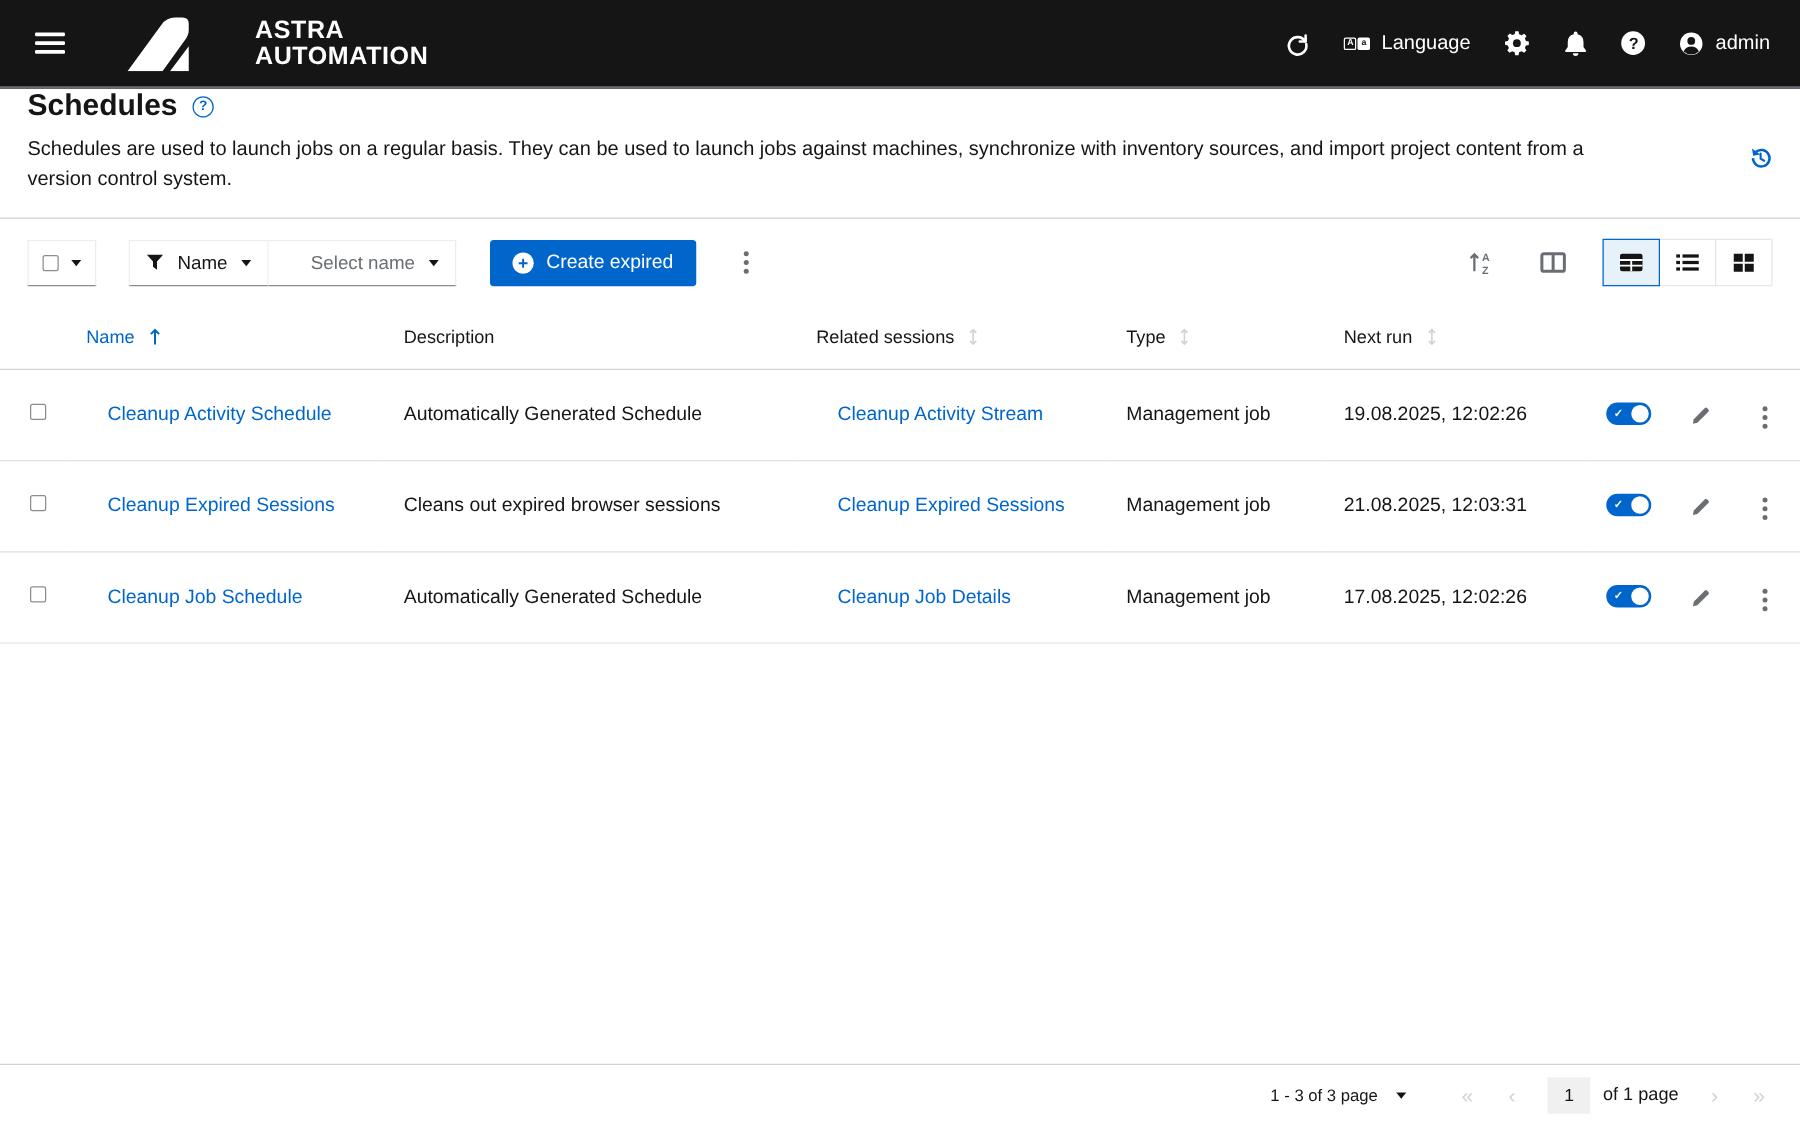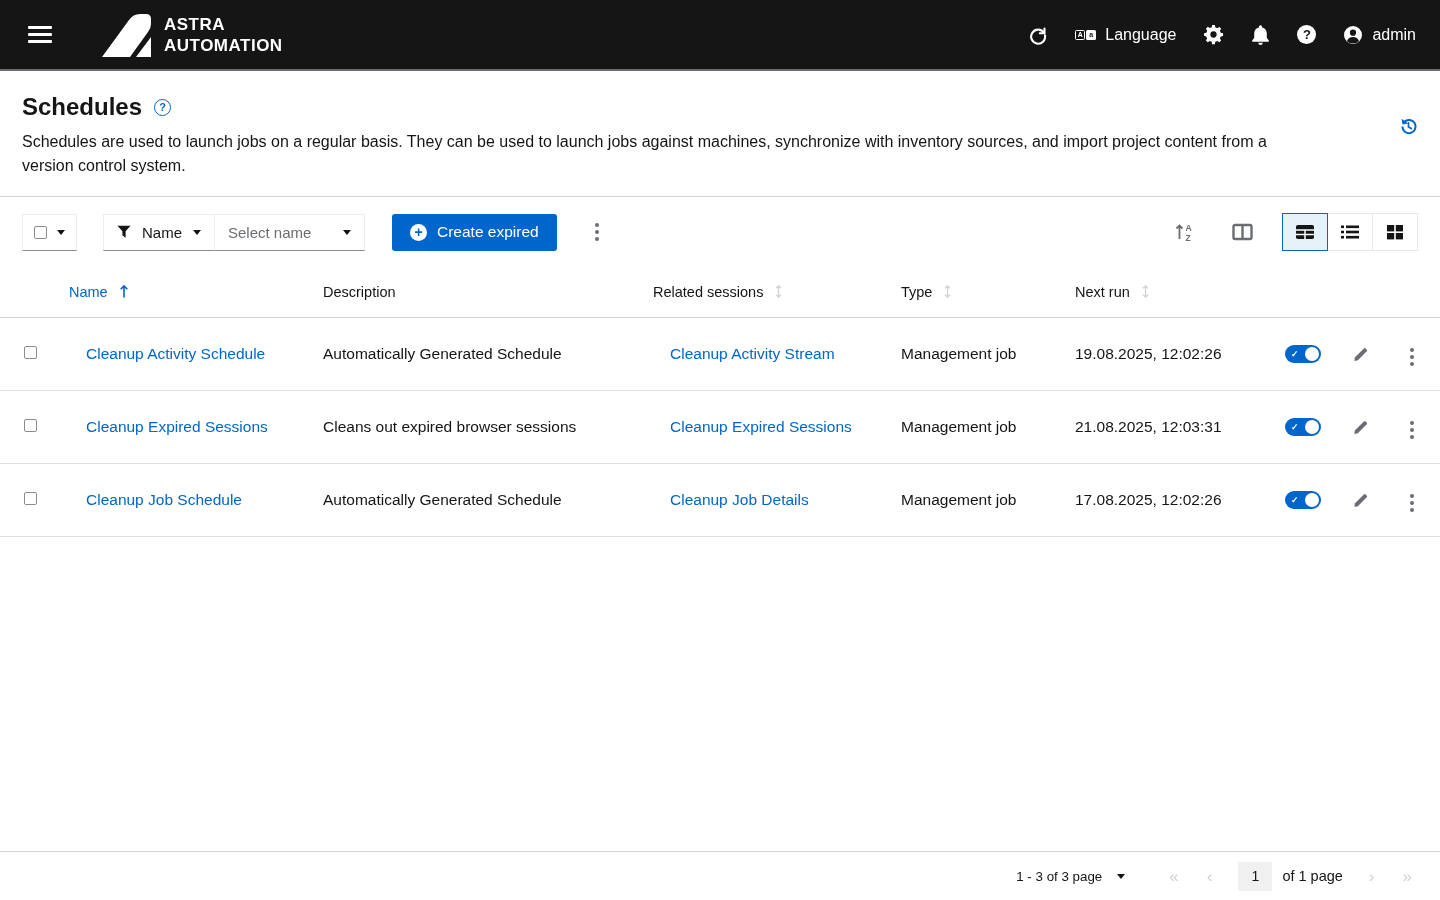--- a/index.html
+++ b/index.html
@@ -16,58 +16,58 @@
   
   .masthead {
     height: 71px; background: #151515; color: #fff;
     display: flex; align-items: center; justify-content: space-between;
     padding: 0 24px; border-bottom: 2px solid #6a6e73; flex: 0 0 auto;
   }
   .mast-left { display: flex; align-items: center; gap: 40px; }
   .hamburger { display: flex; flex-direction: column; gap: 4px; padding: 4px; }
   .hamburger span { display: block; width: 24px; height: 3px; background: #fff; border-radius: 1px; }
   .brand { display: flex; align-items: center; gap: 12px; }
-  .brand-text { color: #fff; font-weight: 800; font-size: 17px; line-height: 21px; letter-spacing: 0.5px; }
+  .brand-text { color: #fff; font-weight: 800; font-size: 20px; line-height: 21px; letter-spacing: 0.5px; margin-left: 40px; }
   .mast-right { display: flex; align-items: center; gap: 27px; }
   .mast-btn { display: flex; align-items: center; gap: 9px; color: #fff; font-size: 16px; }
   .lang-icon { display: inline-flex; gap: 1px; align-items: flex-end; }
   .lang-icon .la, .lang-icon .lb {
     width: 10px; height: 10px; font-size: 7px; font-weight: 700;
     display: inline-flex; align-items: center; justify-content: center; border-radius: 1.5px;
   }
   .lang-icon .la { border: 1px solid #fff; color: #fff; }
   .lang-icon .lb { background: #fff; color: #151515; }
   .help-circle {
     width: 19px; height: 19px; border-radius: 50%; background: #fff; color: #151515;
     font-size: 13px; font-weight: 700; display: inline-flex; align-items: center; justify-content: center;
   }
 
   
-  .page-header { padding: 22px 22px 18px; border-bottom: 1px solid #d2d2d2; position: relative; flex: 0 0 auto; }
+  .page-header { padding: 0 22px 18px; border-bottom: 1px solid #d2d2d2; position: relative; flex: 0 0 auto; }
   .page-title { font-size: 24px; font-weight: 600; display: flex; align-items: center; gap: 12px; margin-bottom: 9px; }
   .title-help {
     width: 17px; height: 17px; border: 1.5px solid #0066cc; border-radius: 50%;
     color: #0066cc; font-size: 11px; font-weight: 700;
     display: inline-flex; align-items: center; justify-content: center; padding: 0;
   }
   .page-desc { font-size: 16px; line-height: 24px; max-width: 1300px; }
   .history-btn { position: absolute; right: 22px; top: 46px; }
 
   
   .toolbar { display: flex; align-items: center; padding: 16px 22px; flex: 0 0 auto; }
   .control {
     height: 37px; background: #fff; display: inline-flex; align-items: center;
     border: 1px solid #ededed; border-bottom: 1px solid #8a8d90; font-size: 15px;
   }
   .bulk-select { padding: 0 11px; gap: 10px; }
   .checkbox { width: 13px; height: 13px; background: #fff; border: 1px solid #8a8d90; border-radius: 2px; display: inline-block; }
   .caret { width: 0; height: 0; border-left: 4.5px solid transparent; border-right: 4.5px solid transparent; border-top: 5.5px solid #151515; display: inline-block; }
   .filter-group { display: flex; margin-left: 26px; }
   .filter-toggle { padding: 0 13px; gap: 11px; }
-  .select-toggle { padding: 0 13px; gap: 11px; min-width: 150px; border-left: none; justify-content: space-between; }
+  .select-toggle { padding: 0 13px; gap: 11px; min-width: 150px; border-left: none; justify-content: flex-end; }
   .placeholder { color: #6a6e73; }
   .btn-primary {
     margin-left: 27px; height: 37px; background: #0066cc; color: #fff; font-size: 15.5px;
     border-radius: 3px; padding: 0 18px; display: inline-flex; align-items: center; gap: 10px;
   }
   .plus-circle {
     width: 17px; height: 17px; border-radius: 50%; background: #fff; color: #0066cc;
     font-size: 14px; font-weight: 700; display: inline-flex; align-items: center; justify-content: center; line-height: 1; padding-bottom: 1px;
   }
   .icon-btn { display: inline-flex; align-items: center; justify-content: center; padding: 4px; }

